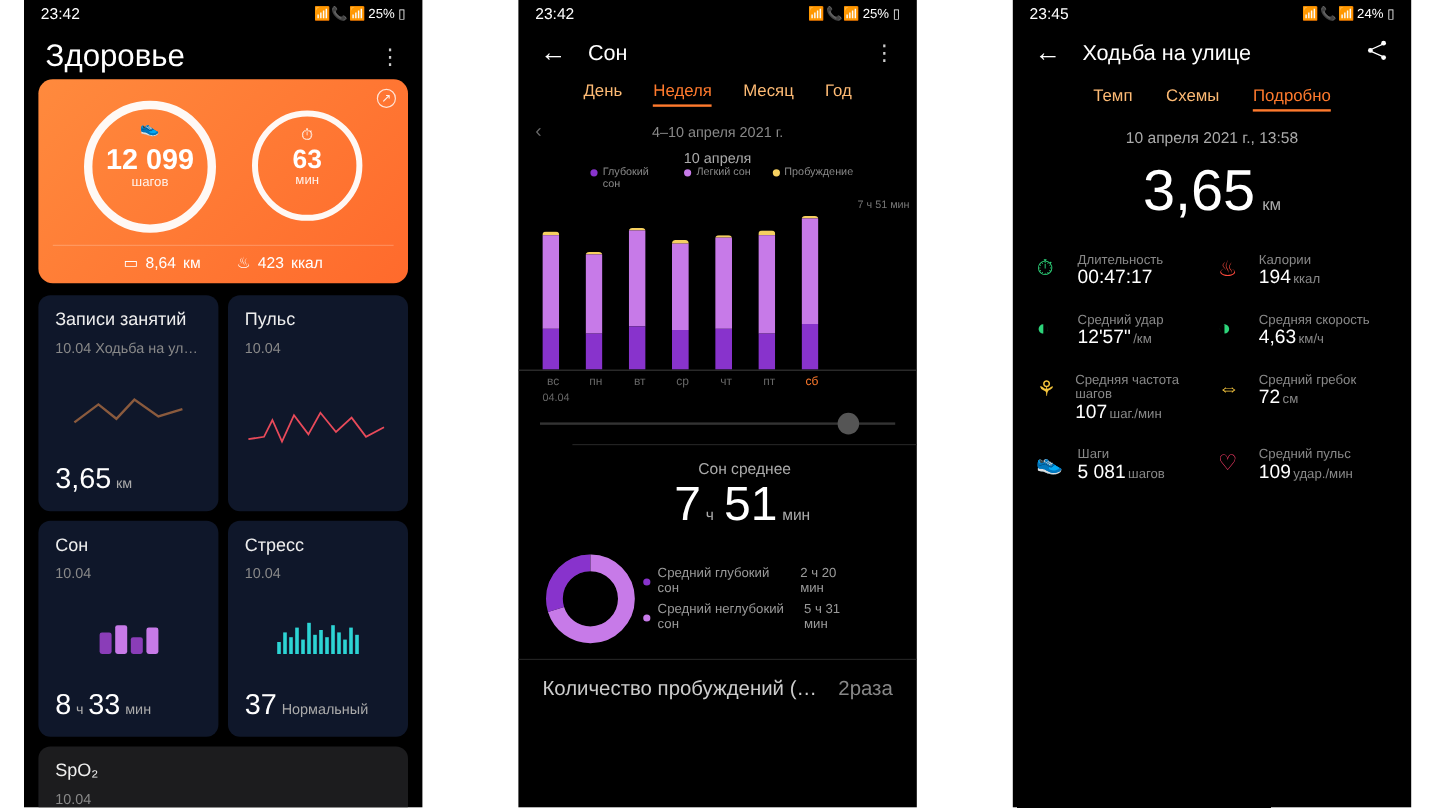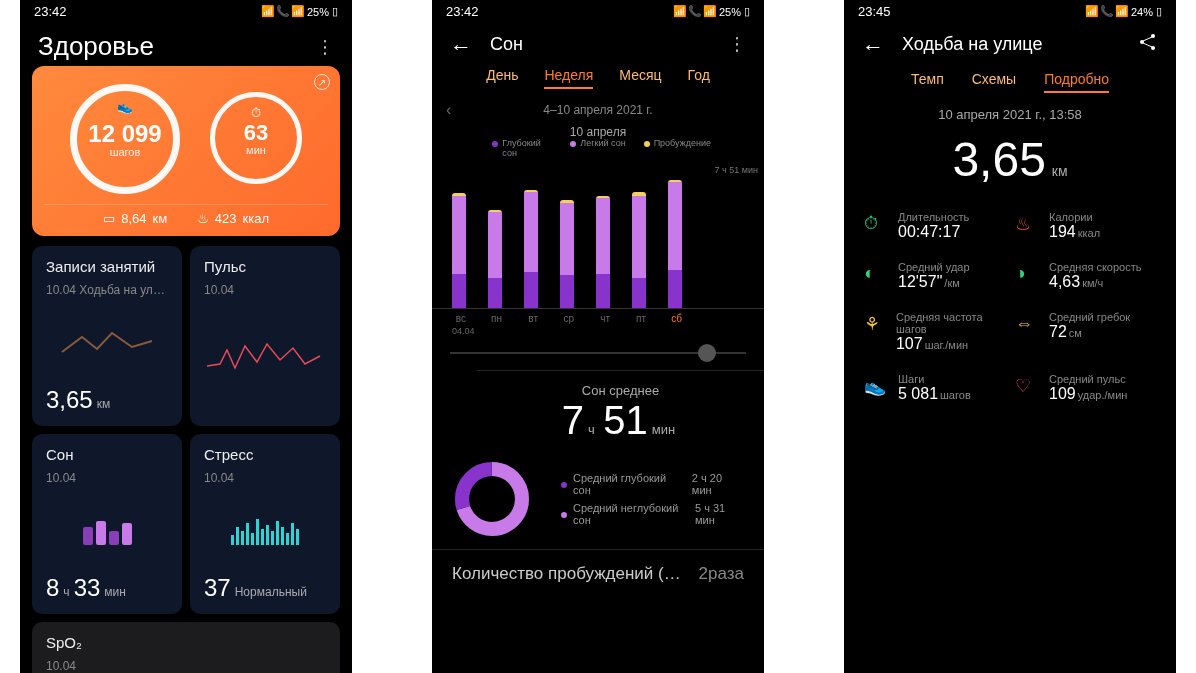--- a/index.html
+++ b/index.html
@@ -106,21 +106,21 @@
   .bar .light { background:#c77ae8;}
   .bar .wake { background:#f5d060;}
   .xaxis { display:flex; gap:22px; padding:4px 20px 0; font-size:10px; color:#666;}
   .xaxis span { width:14px; text-align:right;}
   .axis-note { position:absolute; right:6px; top:-4px; font-size:9px; color:#777;}
   .slider-row { padding:14px 18px 10px; position:relative;}
   .slider-track { height:2px; background:#333; position:relative;}
   .slider-thumb { position:absolute; right:30px; top:-8px; width:18px;height:18px; background:#555; border-radius:50%;}
   .avg-block { text-align:center; padding:12px 0 6px; border-top:1px solid #222; margin-top:6px;margin-left:45px;}
   .avg-label { font-size:13px; color:#aaa;}
-  .donut-row { display:flex; align-items:center; gap:29px; padding:10px 20px;}
+  .donut-row { display:flex; align-items:center; gap:4px; padding:10px 20px;}
   .donut { width:80px;height:80px; position:relative;}
   .donut-svg { transform:rotate(-90deg);}
   .donut-legend { font-size:11px; color:#999;}
   .donut-legend div { display:flex; align-items:center; justify-content:space-between; gap:14px; padding:3px 0; width:180px;}
   .wake-row { display:flex; justify-content:space-between; padding:14px 20px; font-size:17px; color:#ccc; border-top:1px solid #222;}
   .wake-row .val { color:#888;}
 
   
   .tabs3 { display:flex; justify-content:center; gap:28px; padding:10px 0 14px; font-size:14px;}
   .center-info { text-align:center;}

